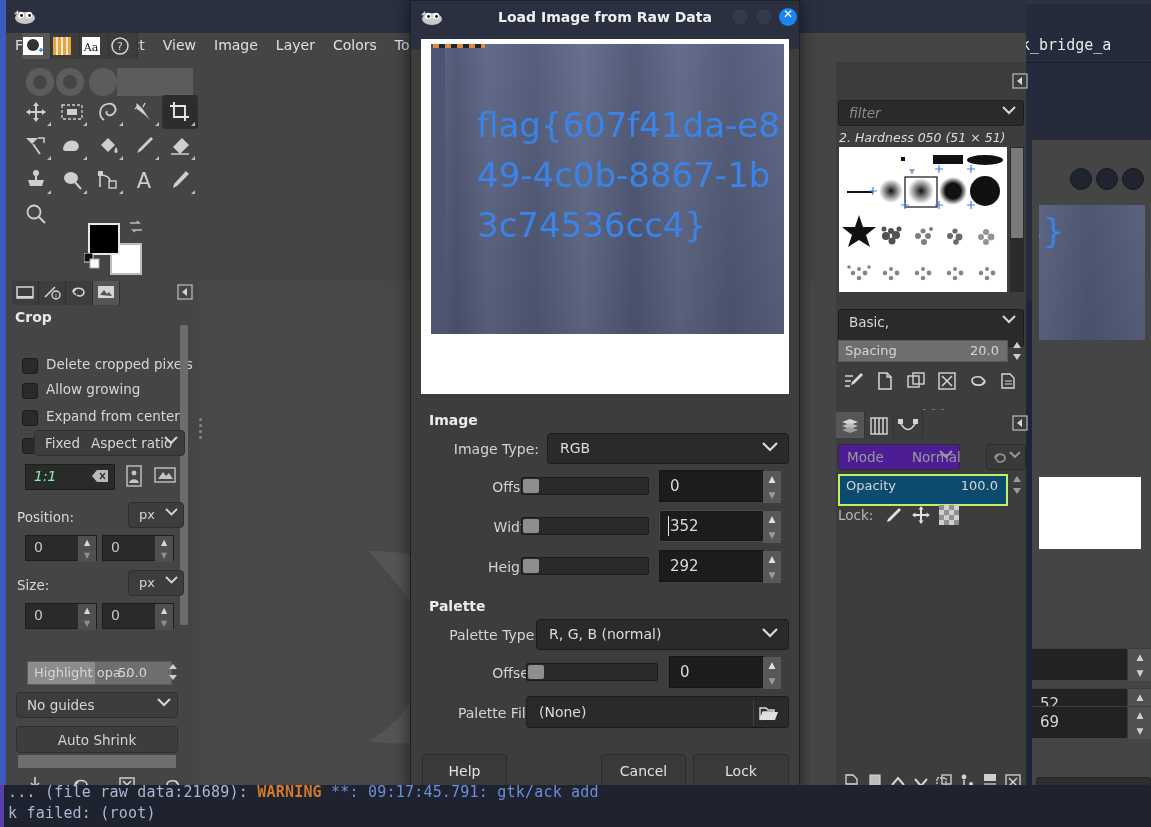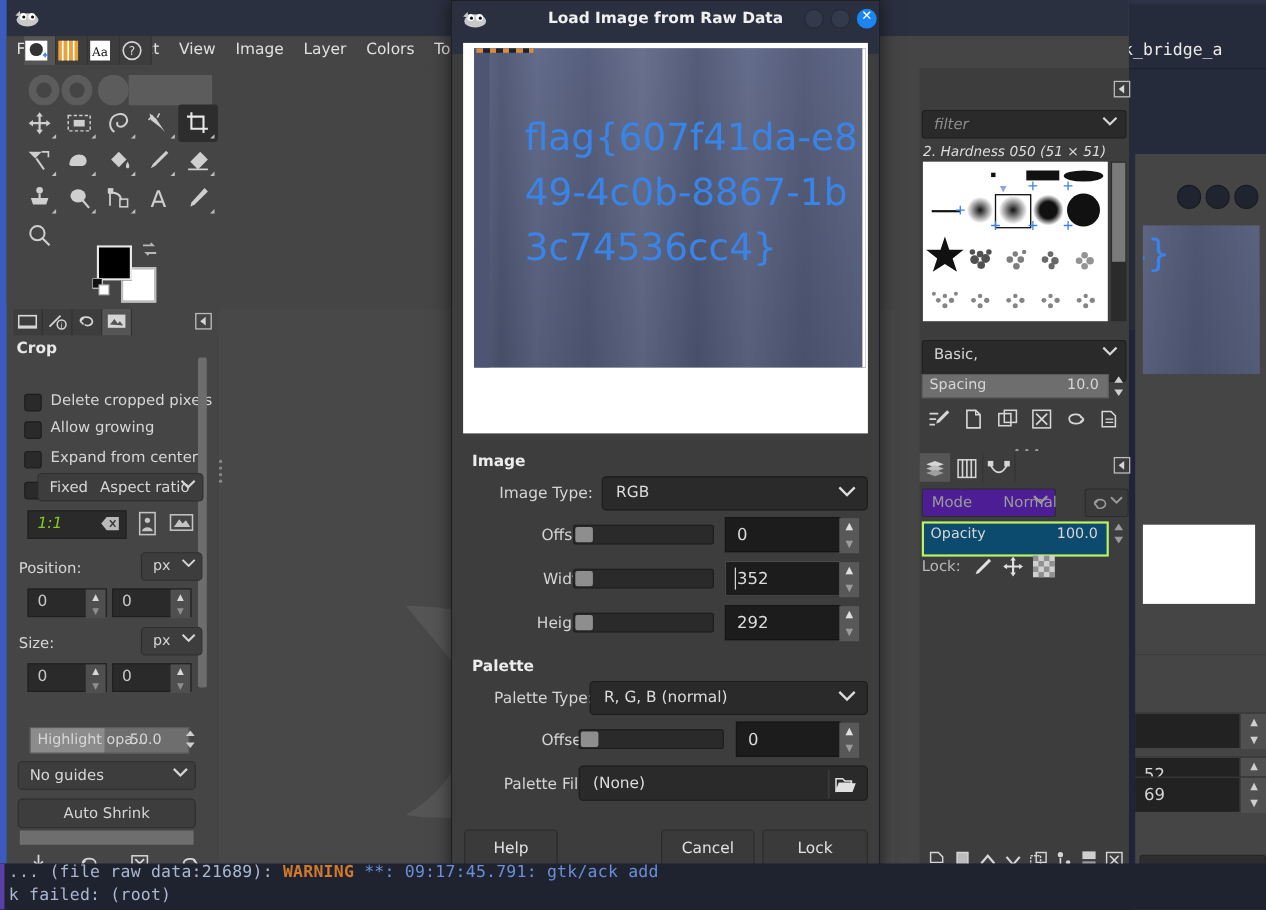--- a/index.html
+++ b/index.html
@@ -167,21 +167,21 @@
     background:#3d3d3d; border:1px solid #2e2e2e; border-radius:4px;
   }
   .fixed-combo .t1 { position:absolute; left:10px; top:4px; font-size:13.5px; }
   .fixed-combo .t2 { position:absolute; left:56px; top:4px; font-size:13.5px; }
   .fixed-combo .chev { position:absolute; right:6px; top:5px; }
 
   .ratio-box {
     position:absolute; left:25px; top:464px; width:90px; height:26px;
     background:#2a2a2a; border:1px solid #1e1e1e;
   }
-  .ratio-box .v { position:absolute; left:8px; top:3px; font-style:italic; font-size:14px; color:#84cc16; }
+  .ratio-box .v { position:absolute; left:8px; top:3px; font-style:italic; font-size:14px; color:#86efac; }
   .ratio-box .clr { position:absolute; right:5px; top:4px; width:18px; height:16px; }
   .ratio-btn { position:absolute; top:464px; width:26px; height:26px; }
 
   .lbl { position:absolute; font-size:13.5px; color:#d6d6d6; }
   .unit-combo {
     position:absolute; width:56px; height:26px; background:#3d3d3d;
     border:1px solid #2e2e2e; border-radius:4px;
   }
   .unit-combo .u { position:absolute; left:10px; top:4px; font-size:13px; }
   .unit-combo .chev { position:absolute; right:5px; top:5px; }
@@ -994,21 +994,21 @@
     <span class="t">Basic,</span>
     <span class="chev">
       <svg class="chev-svg" width="14" height="9" viewBox="0 0 14 9">
           <path d="M1 1 L7 7 L13 1" stroke="#d6d6d6" stroke-width="2" fill="none"></path>
         </svg>
     </span>
   </div>
 
   <div class="spacing-row" style="position:absolute; left:838px; top:340px; width:170px;">
     <span class="txt">Spacing</span>
-    <span class="val">10.0</span>
+    <span class="val">20.0</span>
   </div>
   <span style="position:absolute; left:1010px; top:340px;">
     <svg width="14" height="22" viewBox="0 0 14 22">
         <path d="M7 2 L11 8 H3 Z" fill="#cfcfcf"></path>
         <path d="M7 20 L11 14 H3 Z" fill="#cfcfcf"></path>
       </svg>
   </span>
 
   <div class="brush-btns" style="position:absolute; left:838px; top:370px; width:190px;">
     <span class="bb">

